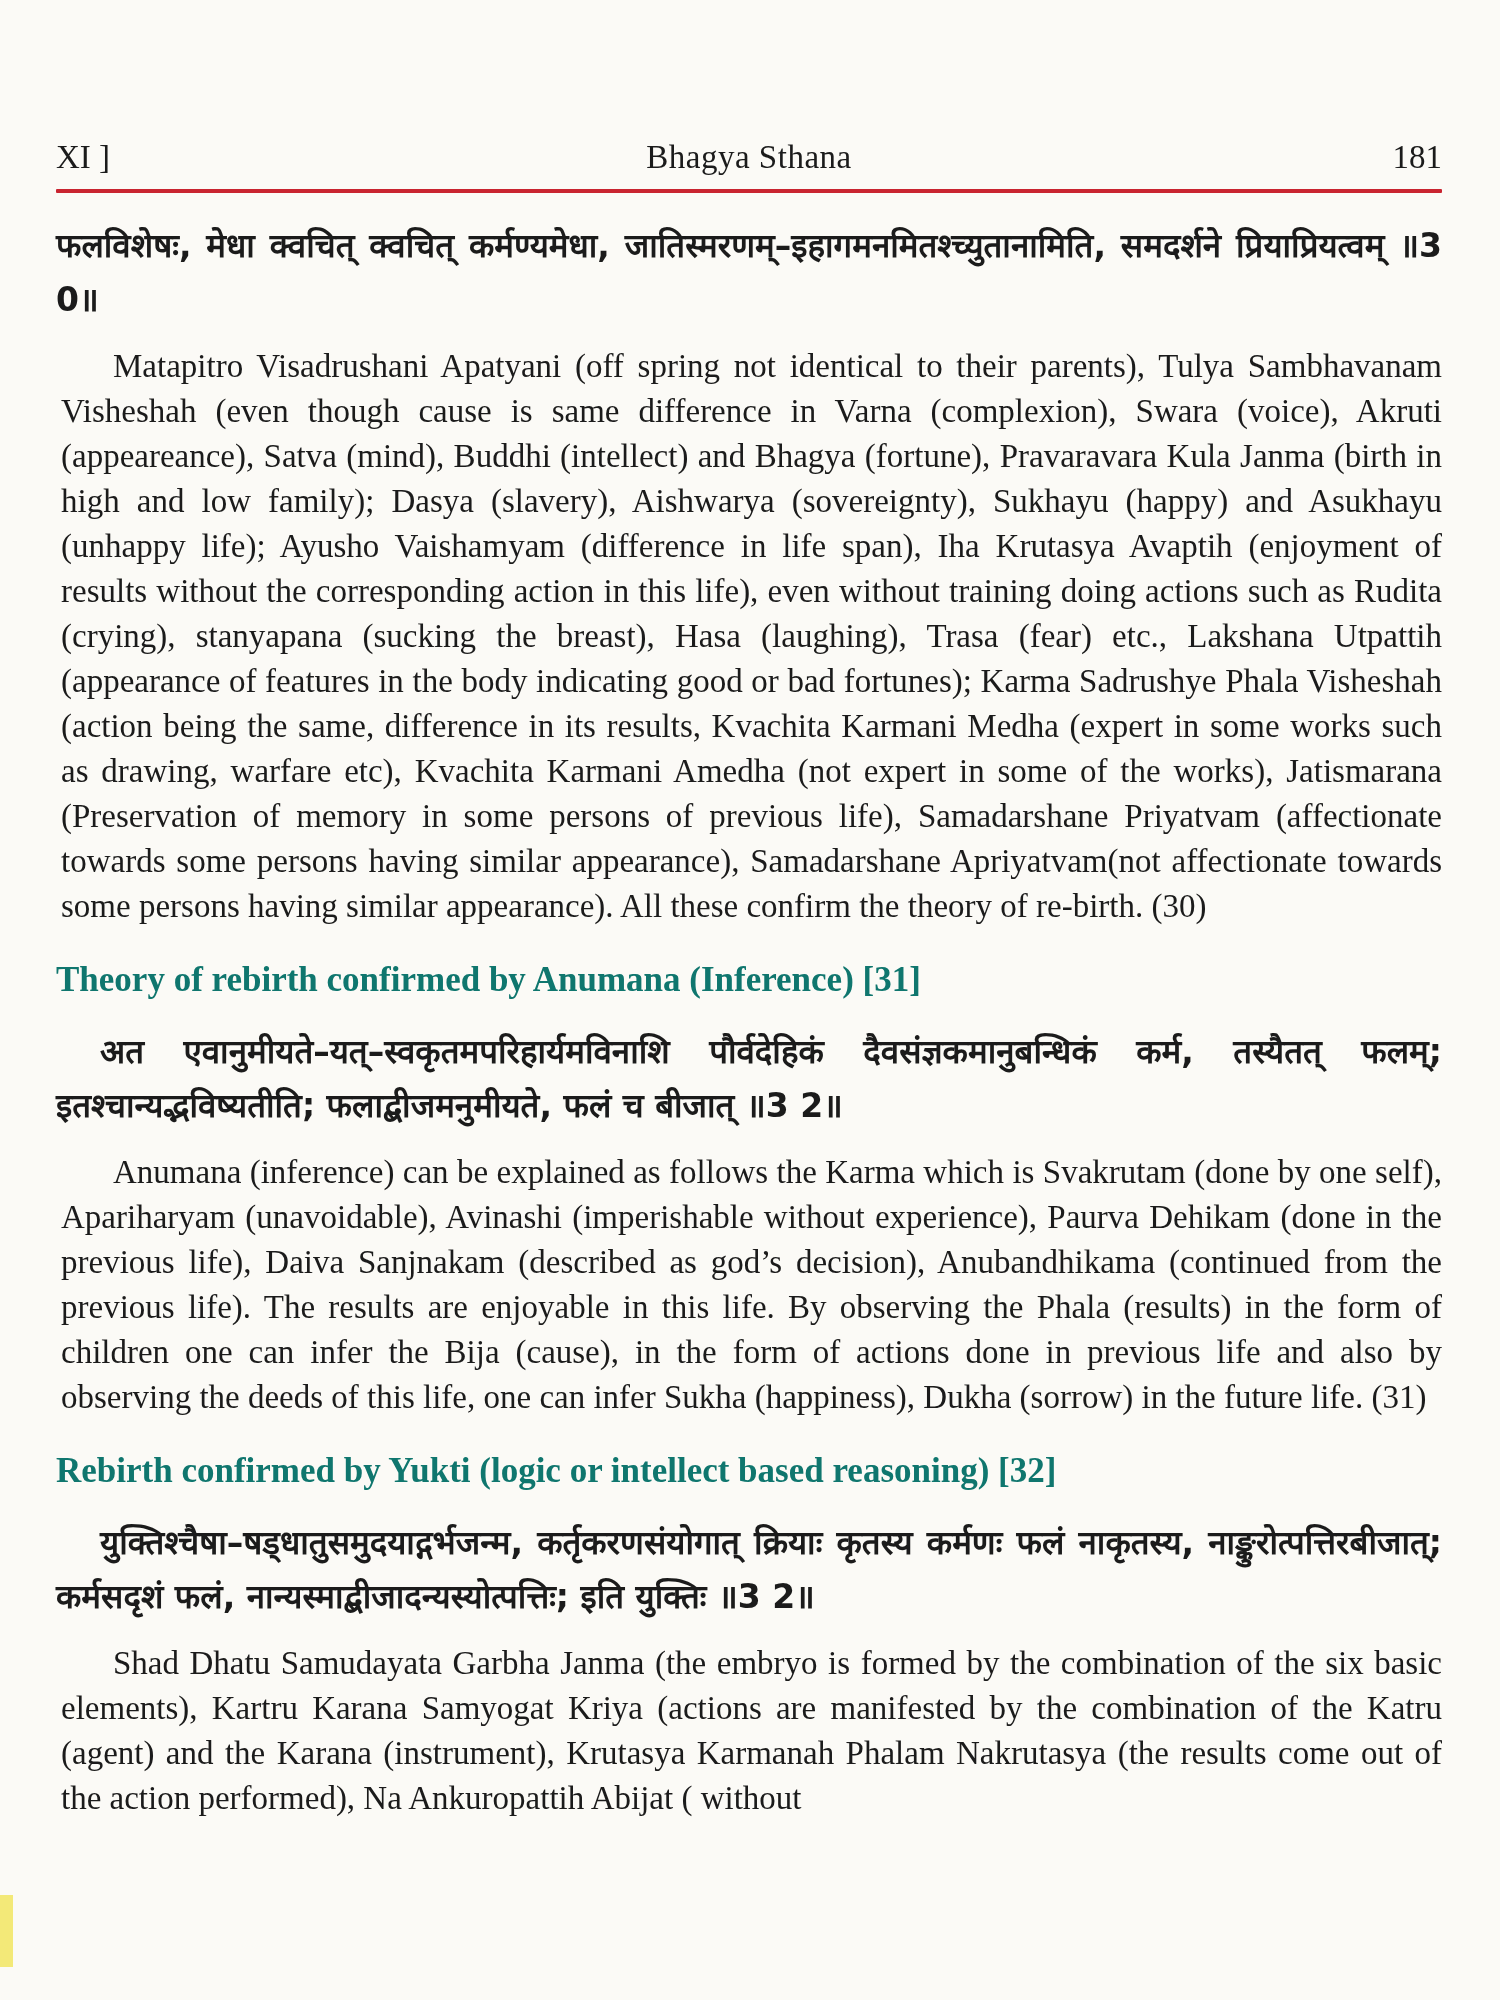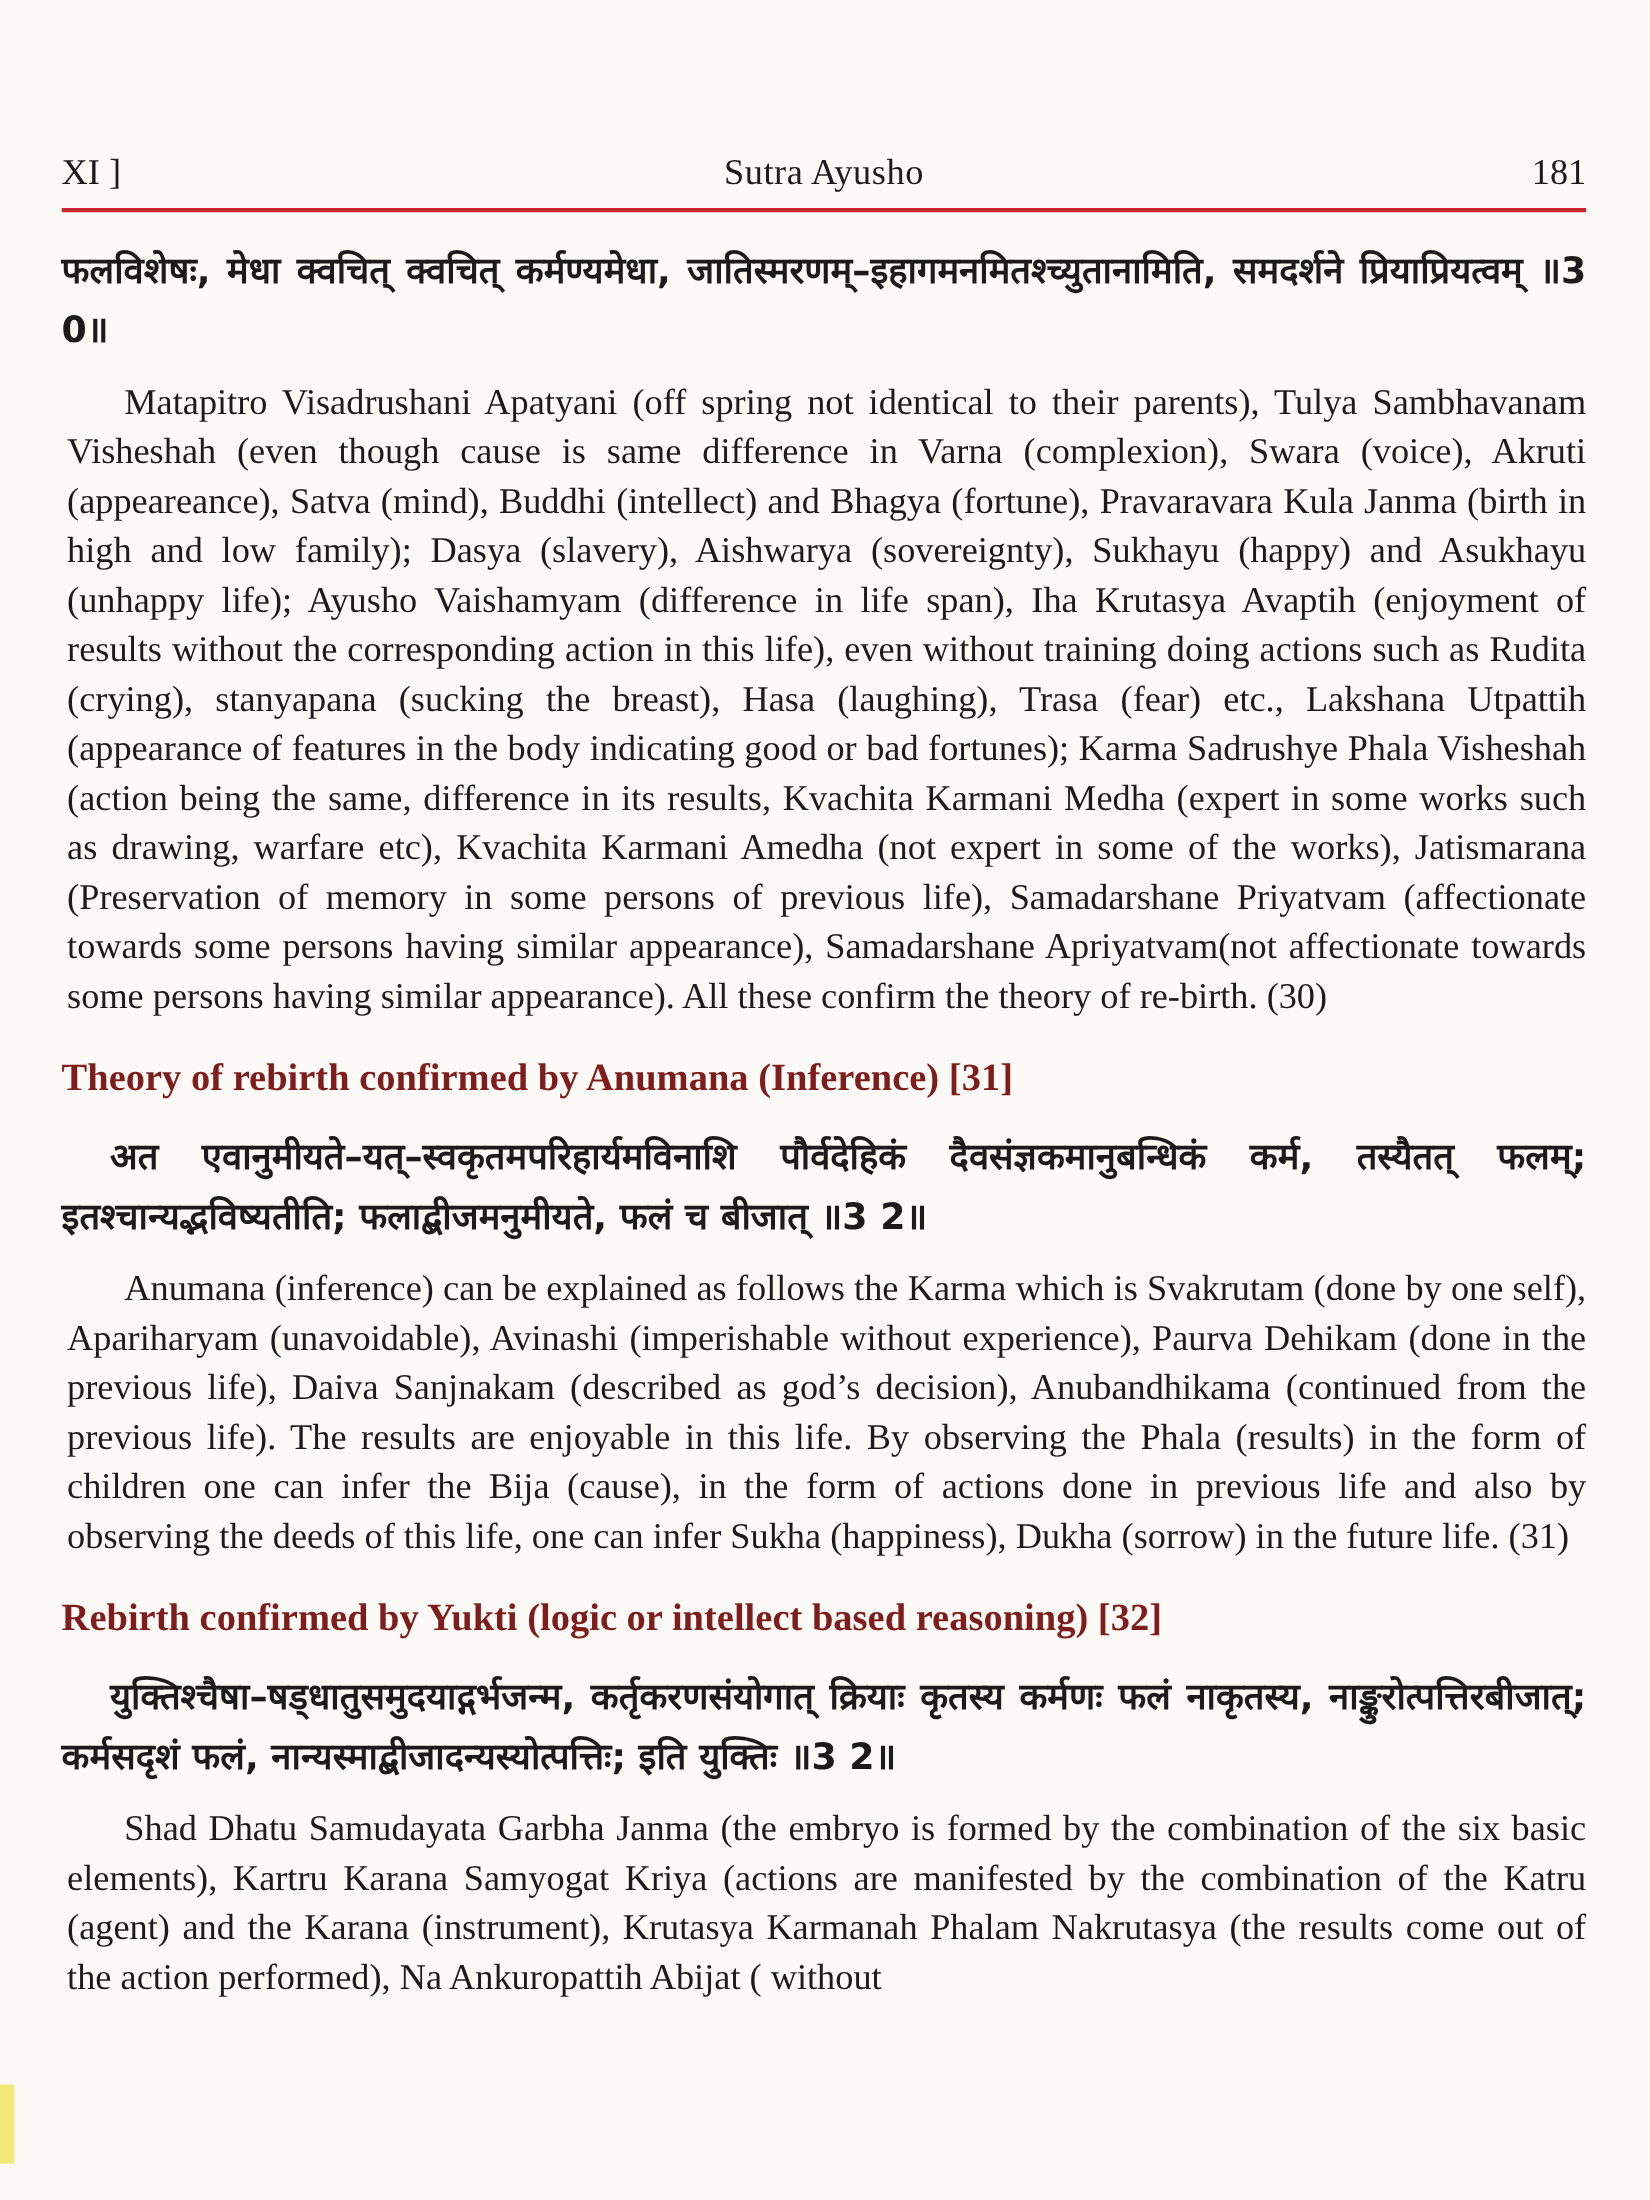--- a/index.html
+++ b/index.html
@@ -46,21 +46,21 @@
   .body-para {
     font-size: 33px;
     line-height: 45px;
     text-align: justify;
     text-indent: 52px;
     margin: 0 0 14px 5px;
   }
   .section-heading {
     font-family: "Liberation Serif", serif;
     font-weight: 700;
-    color: #7f1d1d;
+    color: #0f766e;
     font-size: 35px;
     line-height: 1.2;
     margin: 30px 0 24px 0;
   }
   .scan-artifact {
     position: absolute;
     left: 0;
     top: 1895px;
     width: 13px;
     height: 72px;
@@ -68,21 +68,21 @@
     opacity: 0.75;
   }
 </style>
 </head>
 <body>
 
 <div class="page">
 
   <header class="page-header">
     <span class="hdr-left">XI ]</span>
-    <span class="hdr-center">Sutra Ayusho</span>
+    <span class="hdr-center">Bhagya Sthana</span>
     <span class="hdr-right">181</span>
   </header>
 
   <div class="red-rule"></div>
 
   <p class="sanskrit">फलविशेषः, मेधा क्वचित् क्वचित् कर्मण्यमेधा, जातिस्मरणम्–इहागमनमितश्च्युतानामिति, समदर्शने प्रियाप्रियत्वम् ॥3 0॥</p>
 
   <p class="body-para">Matapitro Visadrushani Apatyani (off spring not identical to their parents), Tulya Sambhavanam Visheshah (even though cause is same difference in Varna (complexion), Swara (voice), Akruti (appeareance), Satva (mind), Buddhi (intellect) and Bhagya (fortune), Pravaravara Kula Janma (birth in high and low family); Dasya (slavery), Aishwarya (sovereignty), Sukhayu (happy) and Asukhayu (unhappy life); Ayusho Vaishamyam (difference in life span), Iha Krutasya Avaptih (enjoyment of results without the corresponding action in this life), even without training doing actions such as Rudita (crying), stanyapana (sucking the breast), Hasa (laughing), Trasa (fear) etc., Lakshana Utpattih (appearance of features in the body indicating good or bad fortunes); Karma Sadrushye Phala Visheshah (action being the same, difference in its results, Kvachita Karmani Medha (expert in some works such as drawing, warfare etc), Kvachita Karmani Amedha (not expert in some of the works), Jatismarana (Preservation of memory in some persons of previous life), Samadarshane Priyatvam (affectionate towards some persons having similar appearance), Samadarshane Apriyatvam(not affectionate towards some persons having similar appearance). All these confirm the theory of re-birth. (30)</p>
 
   <h2 class="section-heading">Theory of rebirth confirmed by Anumana (Inference) [31]</h2>

